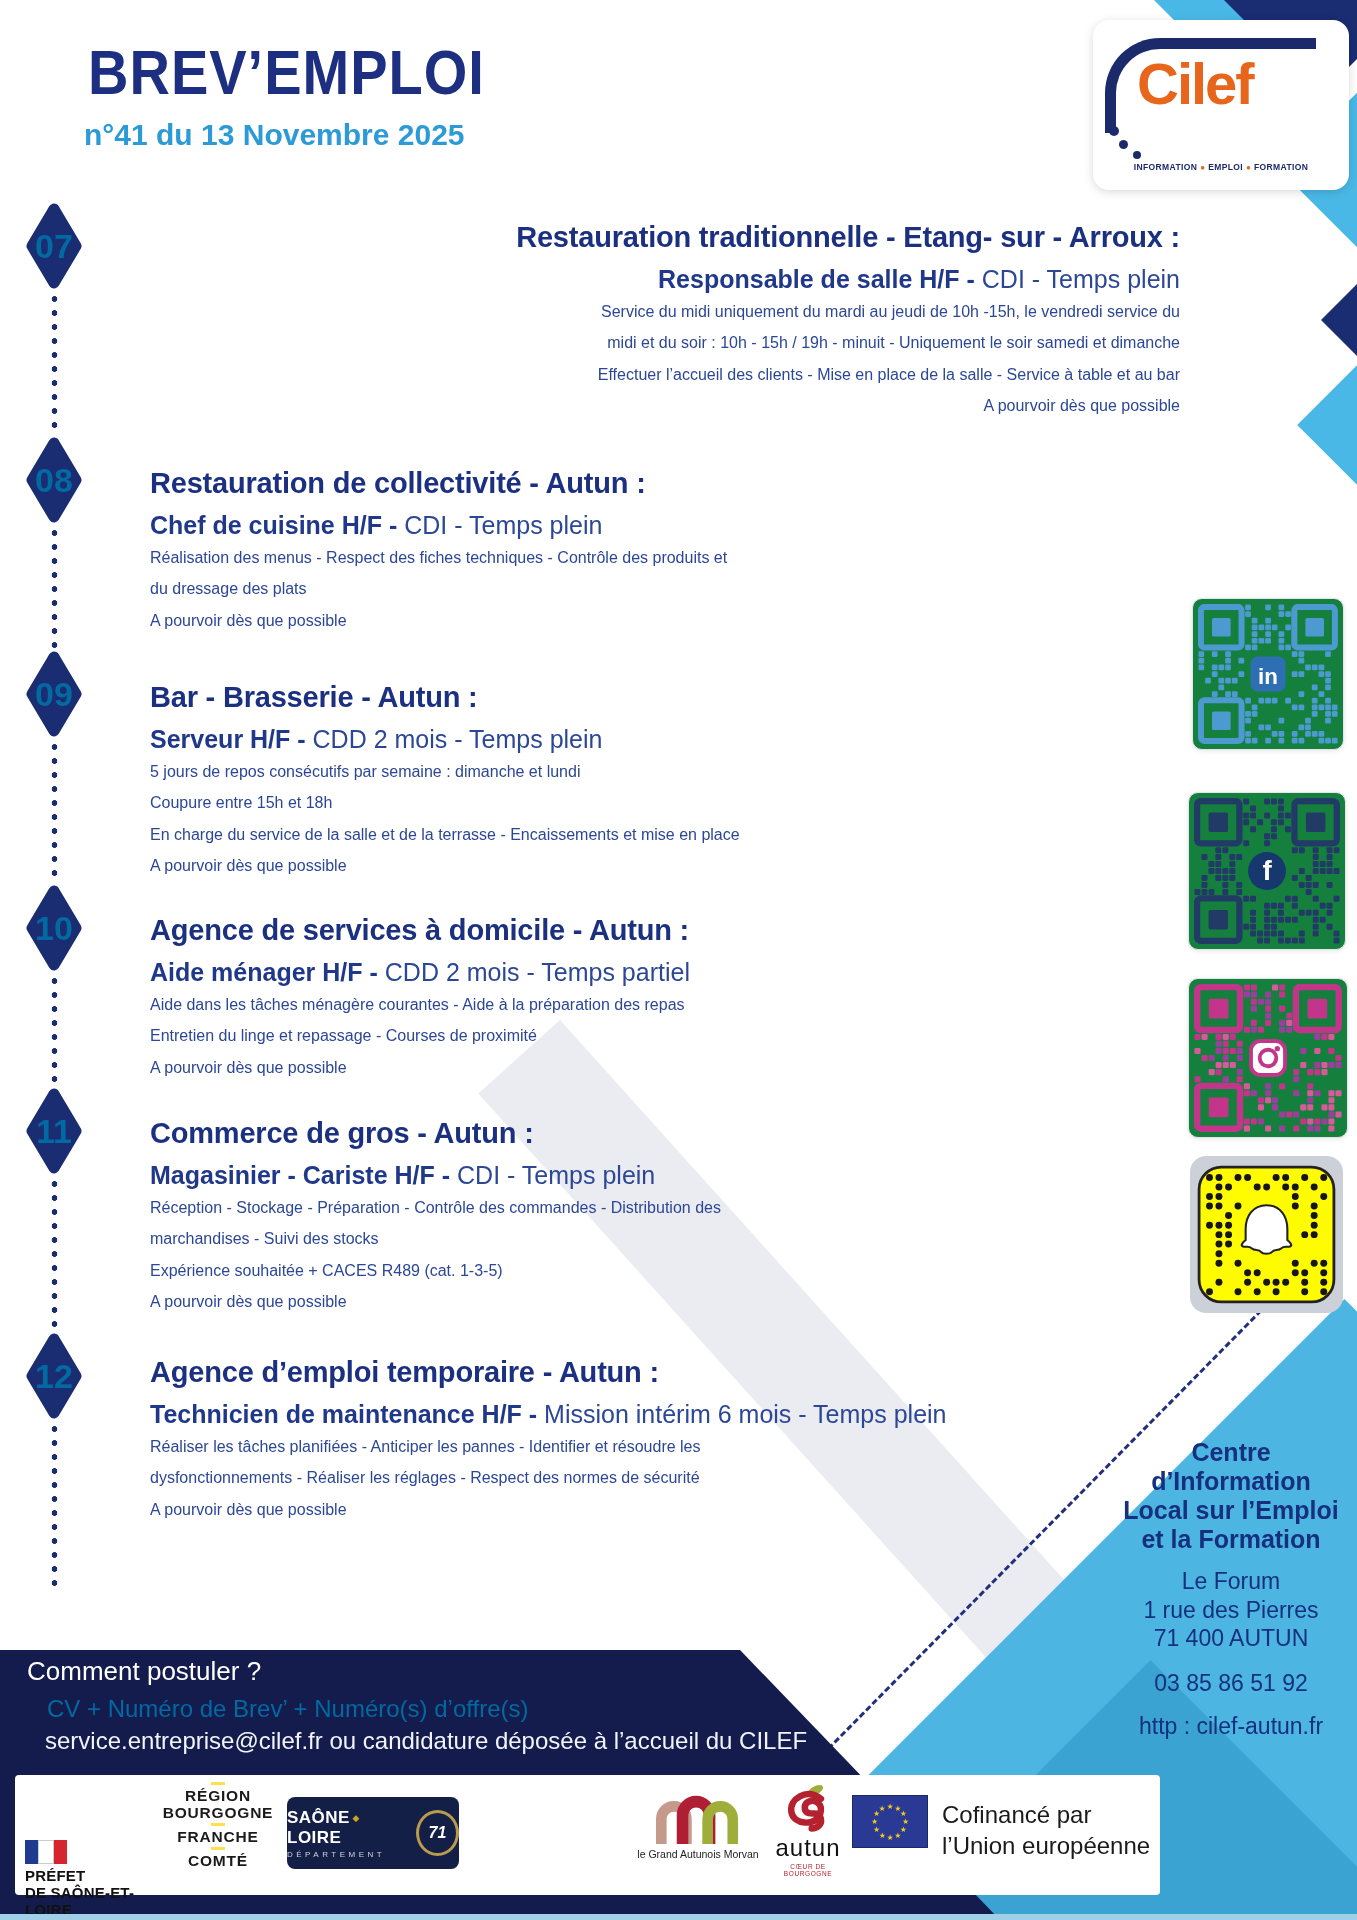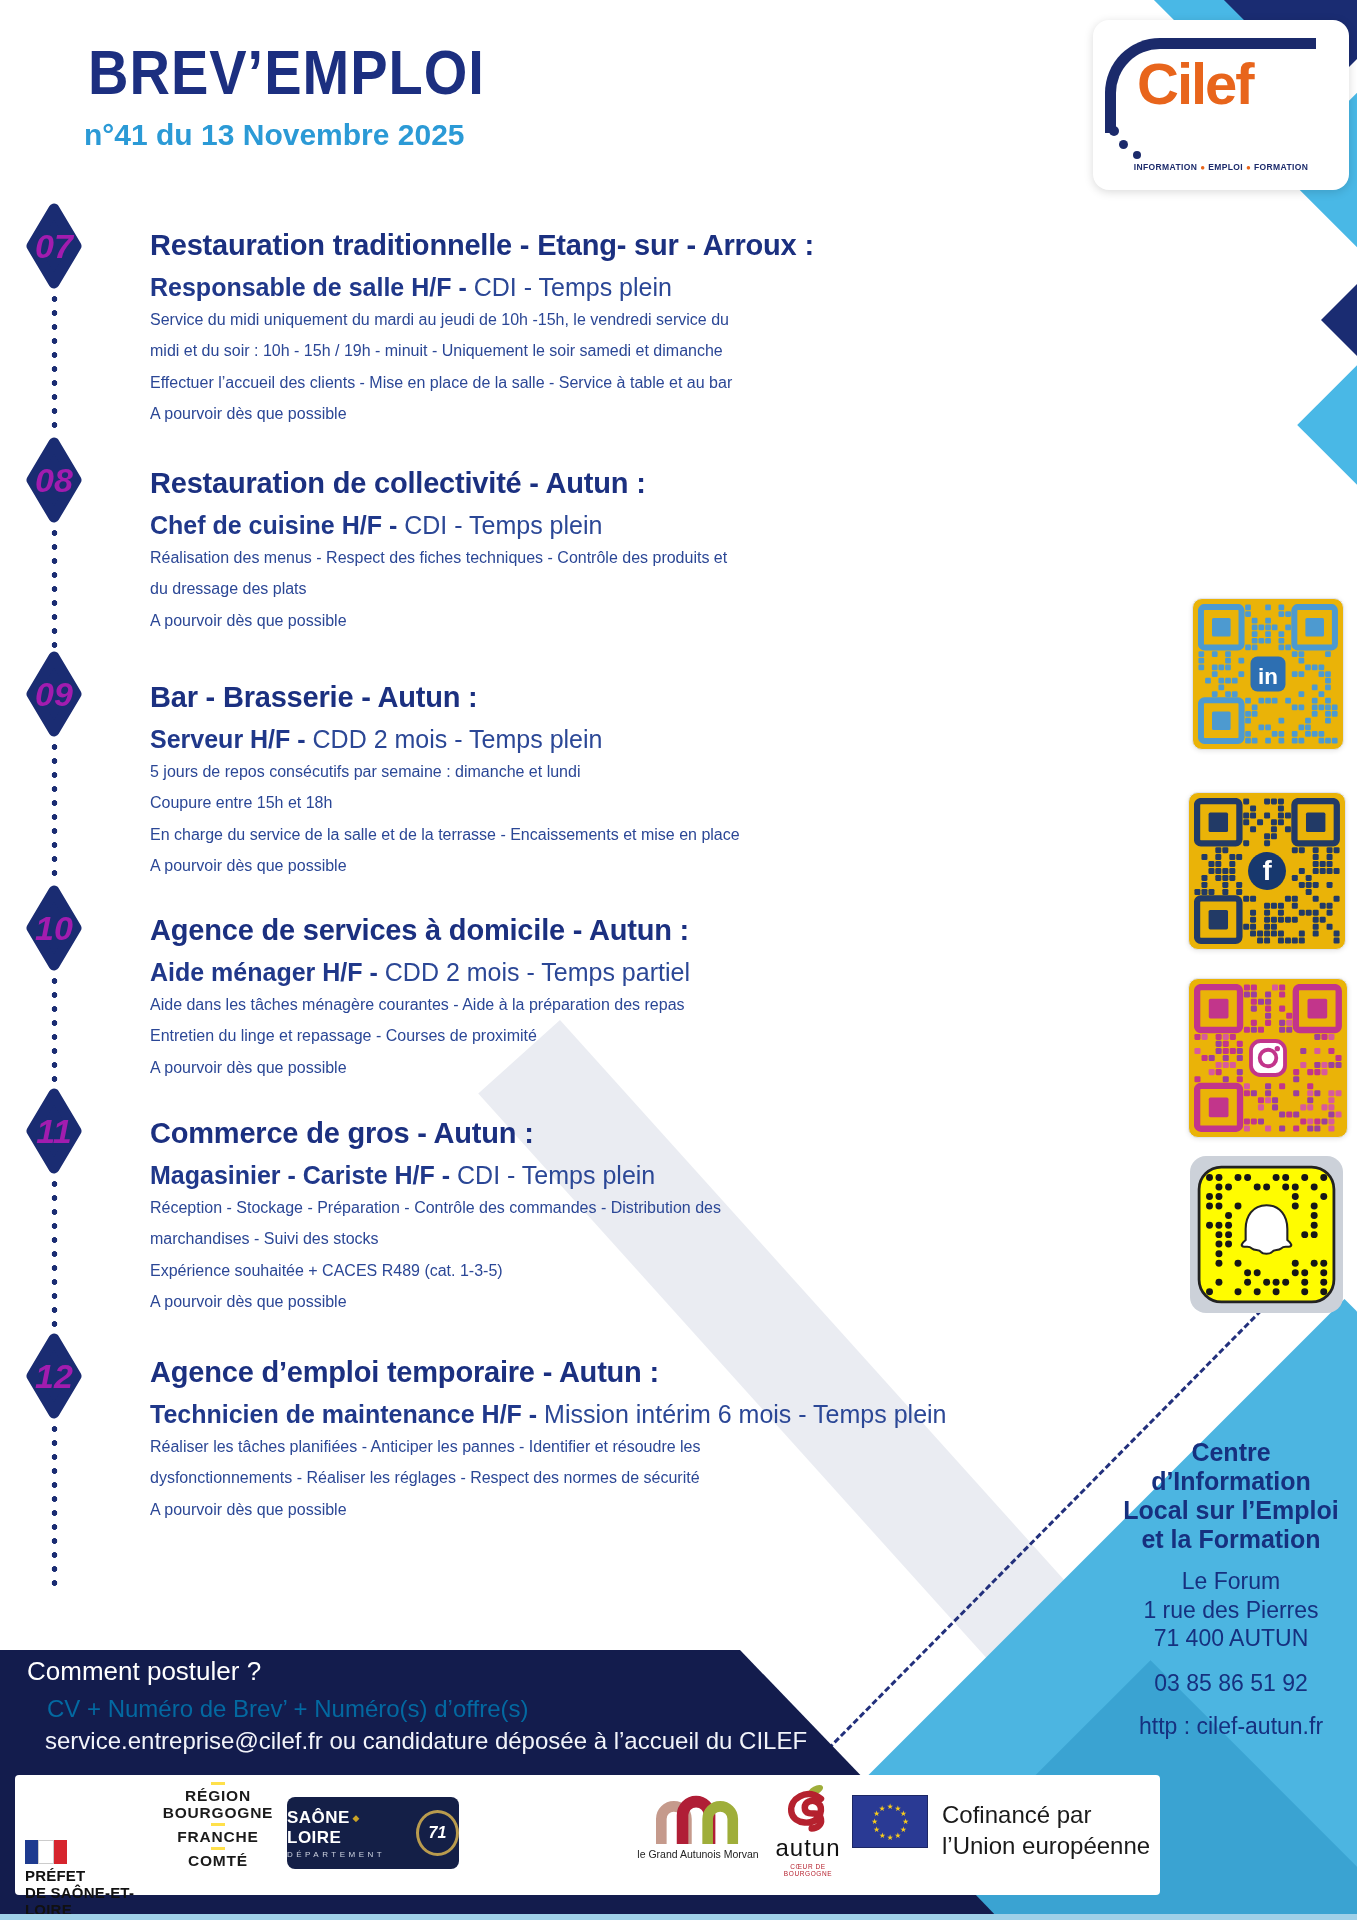--- a/index.html
+++ b/index.html
@@ -39,26 +39,26 @@
   .tag-dot{color:#e8651c;font-size:8px;}
 
   
   .job{position:absolute;left:150px;width:1030px;color:#2b4796;}
   .job-title{margin:0;font-size:29px;font-weight:800;color:#1b3080;line-height:34px;letter-spacing:-0.2px;}
   .job-role{margin:10px 0 0;font-size:25px;line-height:31.5px;white-space:nowrap;}
   .role{font-weight:700;color:#20388a;}
   .job-line{font-size:16px;line-height:31.5px;white-space:nowrap;}
   .diamond{position:absolute;left:25px;width:58px;height:88px;}
   .dnum{position:absolute;inset:0;display:flex;align-items:center;justify-content:center;
-        color:#a21caf;font-size:34px;font-weight:700;font-style:italic;}
+        color:#0369a1;font-size:34px;font-weight:700;}
   .dots{position:absolute;left:51px;width:7px;background-image:radial-gradient(circle,#1a2c72 2.6px,transparent 3.1px);
         background-size:7px 14px;background-repeat:repeat-y;background-position:center top;}
 
   
-  .qr{position:absolute;background:#eab308;border:1px solid #e2e5eb;border-radius:10px;padding:5px;
+  .qr{position:absolute;background:#15803d;border:1px solid #e2e5eb;border-radius:10px;padding:5px;
       box-shadow:0 1px 5px rgba(0,0,0,.10);}
   .qr .qr-c, .snap .qr-c{width:100%;height:100%;}
   .qr svg,.snap svg{display:block;width:100%;height:100%;}
   .snap{position:absolute;left:1190px;top:1156px;width:153px;height:157px;background:#ccd1d9;border-radius:16px;}
   .snap .qr-c{position:absolute;inset:7px;width:auto;height:auto;}
 
   
   .contact{position:absolute;left:1100px;top:1438px;width:262px;text-align:center;color:#16307f;}
   .c-org{font-size:25px;font-weight:800;line-height:29px;}
   .c-addr{margin-top:13px;font-size:23px;line-height:28.5px;}
@@ -168,21 +168,21 @@
       </svg>
     <span class="dnum">11</span>
   </div>
   <div class="diamond" style="top:1332px;">
     <svg viewBox="0 0 58 88">
         <polygon points="29,7 51,44 29,81 7,44" fill="#1a2c72" stroke="#1a2c72" stroke-width="11" stroke-linejoin="round"></polygon>
       </svg>
     <span class="dnum">12</span>
   </div>
 
-  <section class="job" style="top:228px;">
+  <section class="job" style="top:220px;text-align:right;">
     <h2 class="job-title">Restauration traditionnelle - Etang- sur - Arroux :</h2>
     <p class="job-role"><span class="role">Responsable de salle H/F -</span> <span>CDI - Temps plein</span></p>
     <div class="job-line">Service du midi uniquement du mardi au jeudi de 10h -15h, le vendredi service du</div>
     <div class="job-line">midi et du soir : 10h - 15h / 19h - minuit - Uniquement le soir samedi et dimanche</div>
     <div class="job-line">Effectuer l’accueil des clients - Mise en place de la salle - Service à table et au bar</div>
     <div class="job-line">A pourvoir dès que possible</div>
   </section>
 
   <section class="job" style="top:466px;">
     <h2 class="job-title">Restauration de collectivité - Autun :</h2>

